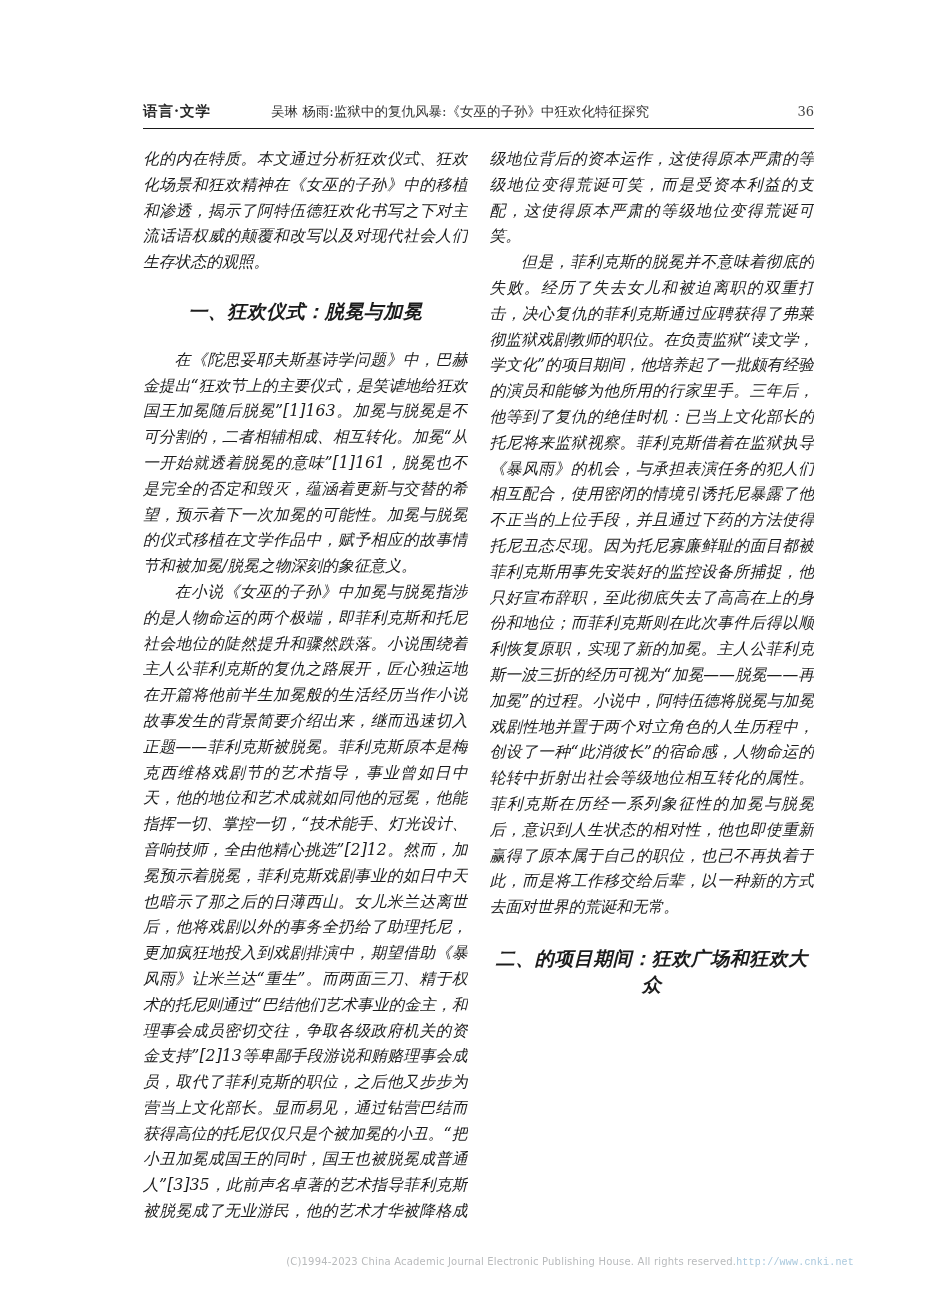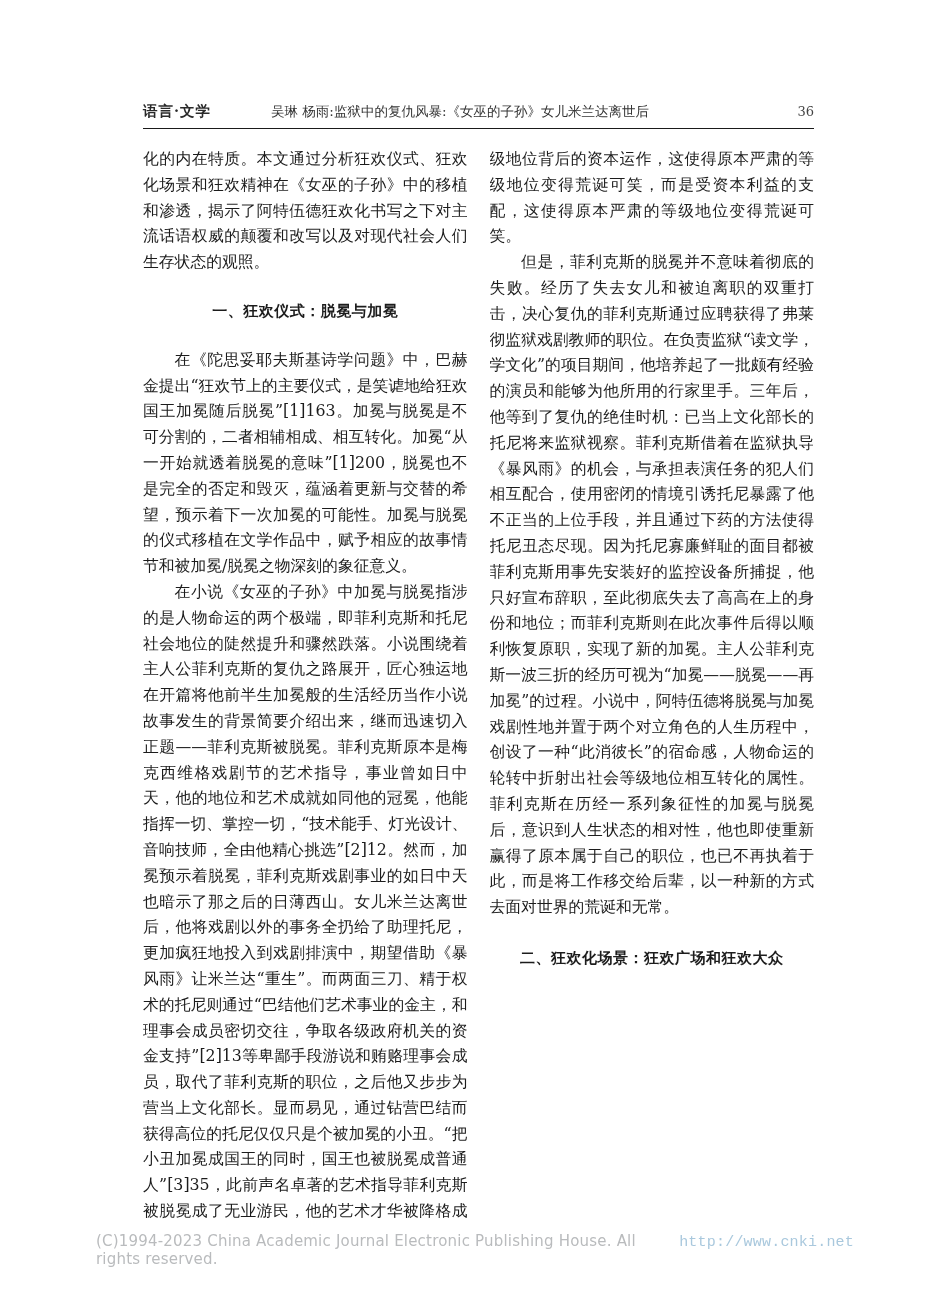--- a/index.html
+++ b/index.html
@@ -61,77 +61,78 @@
     overflow: hidden;
   }
   .col {
     flex: 1;
     font-size: 15.8px;
     line-height: 25.8px;
     text-align: justify;
     text-justify: inter-ideograph;
     color: #1c1c1c;
     overflow: hidden;
+    font-style: italic;
   }
   .para { text-indent: 2em; }
   .para.no-indent { text-indent: 0; }
   .section-heading {
     text-align: center;
     font-weight: bold;
-    font-size: 15px;
+    font-size: 19px;
     margin: 24px 0 22px 0;
     letter-spacing: 0.5px;
     text-indent: 0;
   }
   .right-col .section-heading { margin-top: 26px; }
   .footer {
     position: absolute;
     left: 38px;
     right: 38px;
     bottom: 22px;
     display: flex;
-    justify-content: center;
+    justify-content: flex-end;
     align-items: baseline;
     font-family: "DejaVu Sans", "Liberation Sans", sans-serif;
-    font-size: 15px;
+    font-size: 10px;
     color: #b9bbbd;
     letter-spacing: 0.2px;
   }
   .cnki-link {
     color: #a9c8dd;
     text-decoration: none;
     font-family: Liberation Mono, monospace;
   }
 </style>
 </head>
 <body>
 
 <div class="page">
 
   <div class="header">
     <span class="journal-section">语言·文学</span>
-    <span class="running-title">吴琳 杨雨:监狱中的复仇风暴:《女巫的子孙》女儿米兰达离世后</span>
+    <span class="running-title">吴琳 杨雨:监狱中的复仇风暴:《女巫的子孙》中狂欢化特征探究</span>
     <span class="page-number">36</span>
   </div>
 
   <div class="header-rule"></div>
 
   <div class="content">
 
     <div class="col left-col">
       <p class="para no-indent">化的内在特质。本文通过分析狂欢仪式、狂欢化场景和狂欢精神在《女巫的子孙》中的移植和渗透，揭示了阿特伍德狂欢化书写之下对主流话语权威的颠覆和改写以及对现代社会人们生存状态的观照。</p>
       <p class="section-heading">一、狂欢仪式：脱冕与加冕</p>
-      <p class="para">在《陀思妥耶夫斯基诗学问题》中，巴赫金提出“狂欢节上的主要仪式，是笑谑地给狂欢国王加冕随后脱冕”[1]163。加冕与脱冕是不可分割的，二者相辅相成、相互转化。加冕“从一开始就透着脱冕的意味”[1]200，脱冕也不是完全的否定和毁灭，蕴涵着更新与交替的希望，预示着下一次加冕的可能性。加冕与脱冕的仪式移植在文学作品中，赋予相应的故事情节和被加冕/脱冕之物深刻的象征意义。</p>
+      <p class="para">在《陀思妥耶夫斯基诗学问题》中，巴赫金提出“狂欢节上的主要仪式，是笑谑地给狂欢国王加冕随后脱冕”[1]163。加冕与脱冕是不可分割的，二者相辅相成、相互转化。加冕“从一开始就透着脱冕的意味”[1]161，脱冕也不是完全的否定和毁灭，蕴涵着更新与交替的希望，预示着下一次加冕的可能性。加冕与脱冕的仪式移植在文学作品中，赋予相应的故事情节和被加冕/脱冕之物深刻的象征意义。</p>
       <p class="para">在小说《女巫的子孙》中加冕与脱冕指涉的是人物命运的两个极端，即菲利克斯和托尼社会地位的陡然提升和骤然跌落。小说围绕着主人公菲利克斯的复仇之路展开，匠心独运地在开篇将他前半生加冕般的生活经历当作小说故事发生的背景简要介绍出来，继而迅速切入正题——菲利克斯被脱冕。菲利克斯原本是梅克西维格戏剧节的艺术指导，事业曾如日中天，他的地位和艺术成就如同他的冠冕，他能指挥一切、掌控一切，“技术能手、灯光设计、音响技师，全由他精心挑选”[2]12。然而，加冕预示着脱冕，菲利克斯戏剧事业的如日中天也暗示了那之后的日薄西山。女儿米兰达离世后，他将戏剧以外的事务全扔给了助理托尼，更加疯狂地投入到戏剧排演中，期望借助《暴风雨》让米兰达“重生”。而两面三刀、精于权术的托尼则通过“巴结他们艺术事业的金主，和理事会成员密切交往，争取各级政府机关的资金支持”[2]13等卑鄙手段游说和贿赂理事会成员，取代了菲利克斯的职位，之后他又步步为营当上文化部长。显而易见，通过钻营巴结而获得高位的托尼仅仅只是个被加冕的小丑。“把小丑加冕成国王的同时，国王也被脱冕成普通人”[3]35，此前声名卓著的艺术指导菲利克斯被脱冕成了无业游民，他的艺术才华被降格成毫无价值的东西。这两人截然相反的经历体现出阶</p>
     </div>
 
     <div class="col right-col">
       <p class="para no-indent">级地位背后的资本运作，这使得原本严肃的等级地位变得荒诞可笑，而是受资本利益的支配，这使得原本严肃的等级地位变得荒诞可笑。</p>
       <p class="para">但是，菲利克斯的脱冕并不意味着彻底的失败。经历了失去女儿和被迫离职的双重打击，决心复仇的菲利克斯通过应聘获得了弗莱彻监狱戏剧教师的职位。在负责监狱“读文学，学文化”的项目期间，他培养起了一批颇有经验的演员和能够为他所用的行家里手。三年后，他等到了复仇的绝佳时机：已当上文化部长的托尼将来监狱视察。菲利克斯借着在监狱执导《暴风雨》的机会，与承担表演任务的犯人们相互配合，使用密闭的情境引诱托尼暴露了他不正当的上位手段，并且通过下药的方法使得托尼丑态尽现。因为托尼寡廉鲜耻的面目都被菲利克斯用事先安装好的监控设备所捕捉，他只好宣布辞职，至此彻底失去了高高在上的身份和地位；而菲利克斯则在此次事件后得以顺利恢复原职，实现了新的加冕。主人公菲利克斯一波三折的经历可视为“加冕——脱冕——再加冕”的过程。小说中，阿特伍德将脱冕与加冕戏剧性地并置于两个对立角色的人生历程中，创设了一种“此消彼长”的宿命感，人物命运的轮转中折射出社会等级地位相互转化的属性。菲利克斯在历经一系列象征性的加冕与脱冕后，意识到人生状态的相对性，他也即使重新赢得了原本属于自己的职位，也已不再执着于此，而是将工作移交给后辈，以一种新的方式去面对世界的荒诞和无常。</p>
-      <p class="section-heading">二、狂欢化场景：狂欢广场和狂欢大众</p>
+      <p class="section-heading">二、的项目期间：狂欢广场和狂欢大众</p>
     </div>
 
   </div>
 
   <div class="footer">
     <span>(C)1994-2023 China Academic Journal Electronic Publishing House. All rights reserved.</span>
     <a class="cnki-link" href="#">http://www.cnki.net</a>
   </div>
 
 </div>

